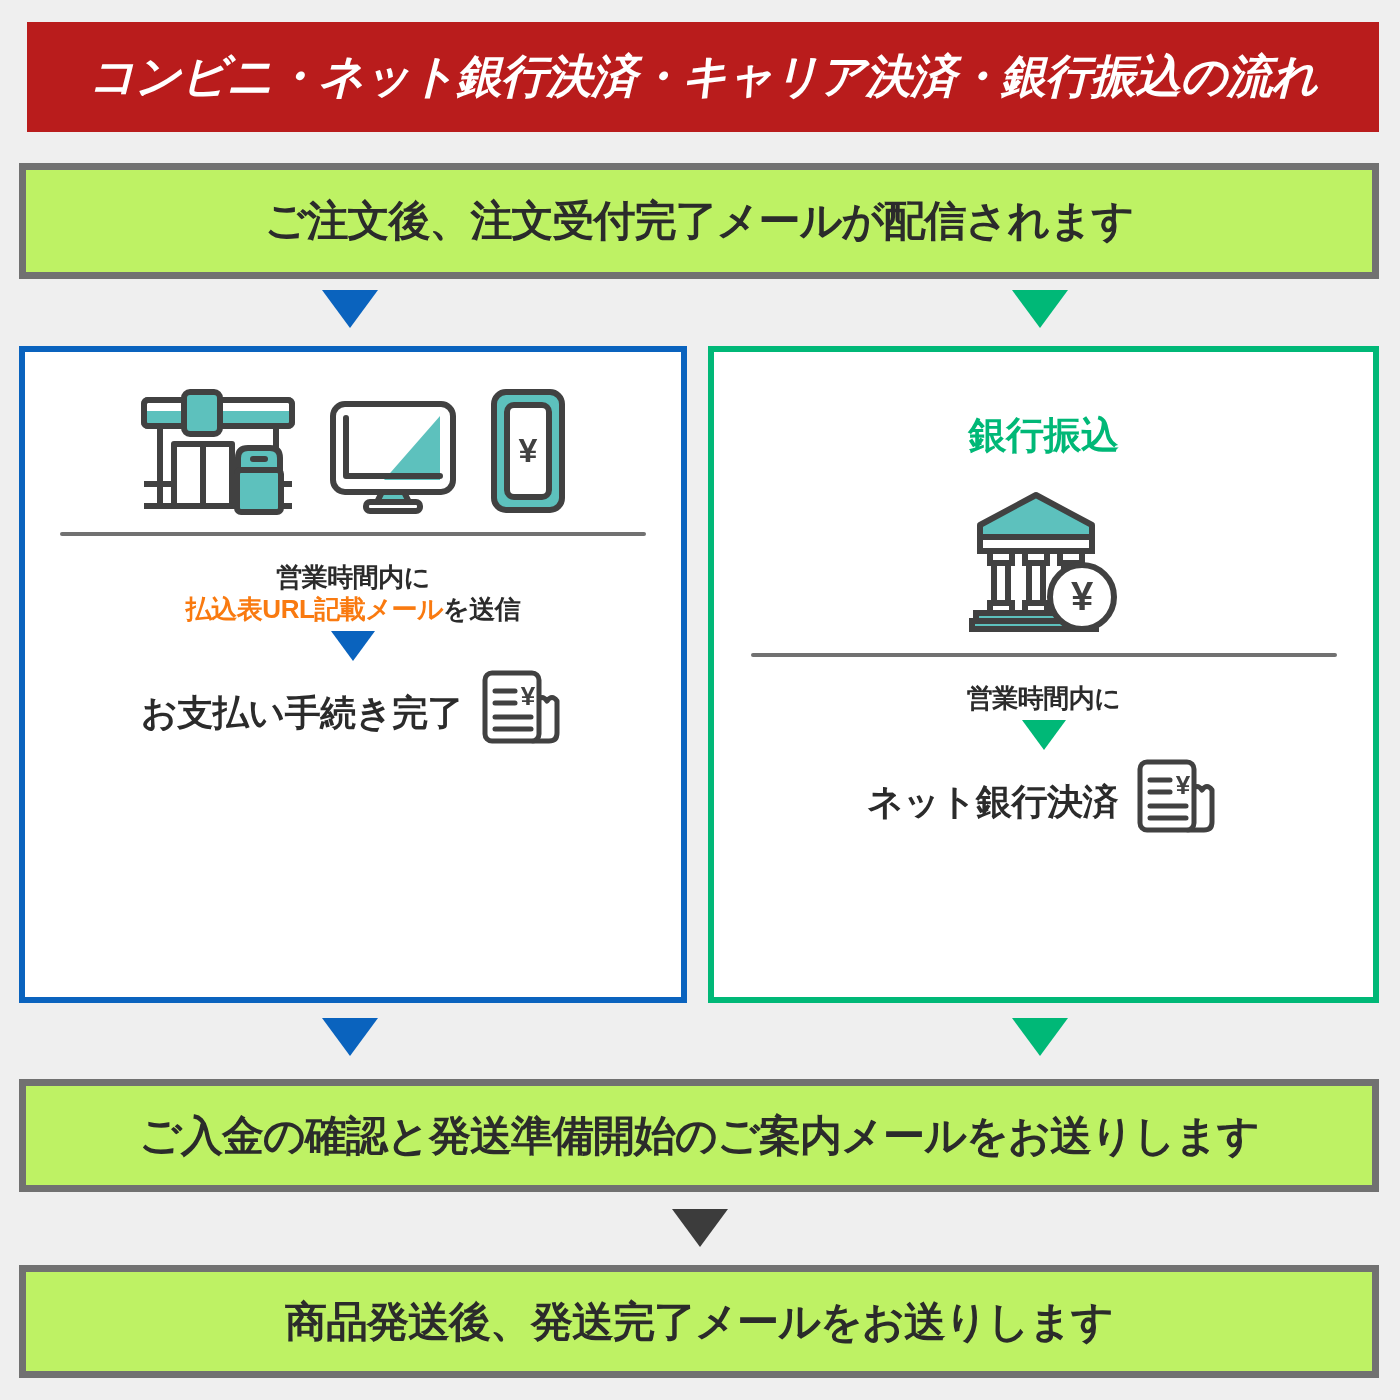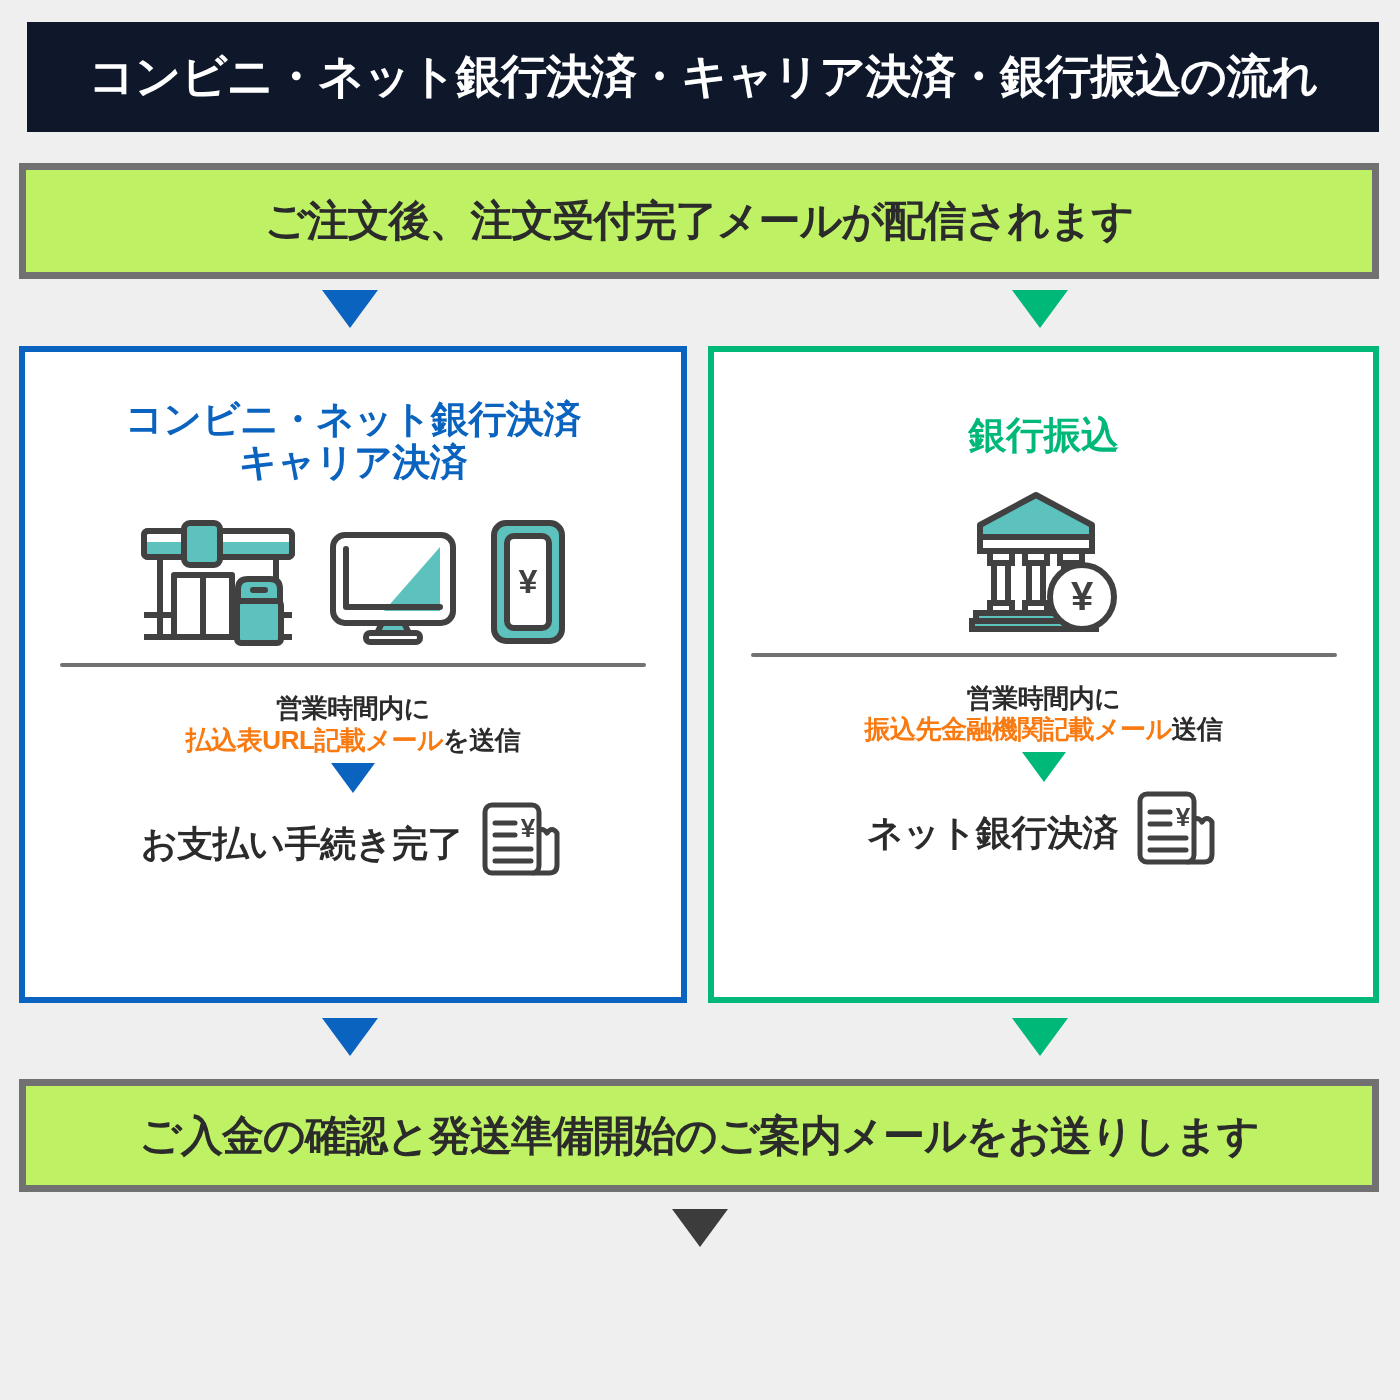--- a/index.html
+++ b/index.html
@@ -19,24 +19,25 @@
     left: 0; top: 0;
     width: 1400px;
     height: 1400px;
   }
 
   
   .title-bar {
     position: absolute;
     left: 27px; top: 22px;
     width: 1352px; height: 110px;
-    background: #0f172a;
+    background: #b91c1c;
     display: flex;
     align-items: center;
     justify-content: center;
+    font-style: italic;
   }
   .title-bar .title-text {
     color: #ffffff;
     font-size: 46px;
     font-weight: bold;
     letter-spacing: -1px;
     white-space: nowrap;
   }
 
   
@@ -167,22 +168,20 @@
 
   <div class="gray-box" id="box-order">
     <div class="gray-box-text">ご注文後、注文受付完了メールが配信されます</div>
   </div>
 
   <div class="arrow blue" id="arrow-top-left"></div>
   <div class="arrow green" id="arrow-top-right"></div>
 
   <div class="panel" id="panel-conveni">
 
-    <div class="panel-title">コンビニ・ネット銀行決済
-キャリア決済</div>
 
     <div class="icon-row">
 
       <span>
         <svg width="160" height="130" viewBox="0 0 160 130">
           <g fill="none" stroke="#414141" stroke-width="6" stroke-linejoin="round">
 
             <rect x="6" y="14" width="148" height="26" rx="4" fill="#ffffff"></rect>
             <line x1="6" y1="23" x2="154" y2="23" stroke="#5dc1bd" stroke-width="0"></line>
           </g>
@@ -284,23 +283,20 @@
           <circle cx="118" cy="110" r="32" fill="#ffffff" stroke="#414141" stroke-width="6"></circle>
           <text x="118" y="123" text-anchor="middle" font-family="'Liberation Sans', sans-serif" font-size="40" font-weight="bold" fill="#414141">¥</text>
         </svg>
       </span>
     </div>
 
     <div class="divider"></div>
 
     <div class="note">
       <div>営業時間内に</div>
-      <div>
-        <span class="hl">振込先金融機関記載メール</span><span>送信</span>
-      </div>
     </div>
 
     <div class="arrow-sm green"></div>
 
     <div class="final-row">
       <span class="final-text">ネット銀行決済</span>
       <span>
         <svg width="92" height="92" viewBox="0 0 92 92">
           <path d="M64 36 q5 -7 10 0 q5 -7 10 0 v32 q0 8 -8 8 h-16 z" fill="#ffffff" stroke="#414141" stroke-width="5" stroke-linejoin="round"></path>
           <rect x="12" y="8" width="54" height="68" rx="7" fill="#ffffff" stroke="#414141" stroke-width="5"></rect>
@@ -317,14 +313,17 @@
 
   <div class="arrow blue" id="arrow-mid-left"></div>
   <div class="arrow green" id="arrow-mid-right"></div>
 
   <div class="gray-box" id="box-confirm">
     <div class="gray-box-text">ご入金の確認と発送準備開始のご案内メールをお送りします</div>
   </div>
 
   <div class="arrow dark" id="arrow-bottom"></div>
 
+  <div class="gray-box" id="box-shipped">
+    <div class="gray-box-text">商品発送後、発送完了メールをお送りします</div>
+  </div>
 
 </div>
 
 </body></html>

